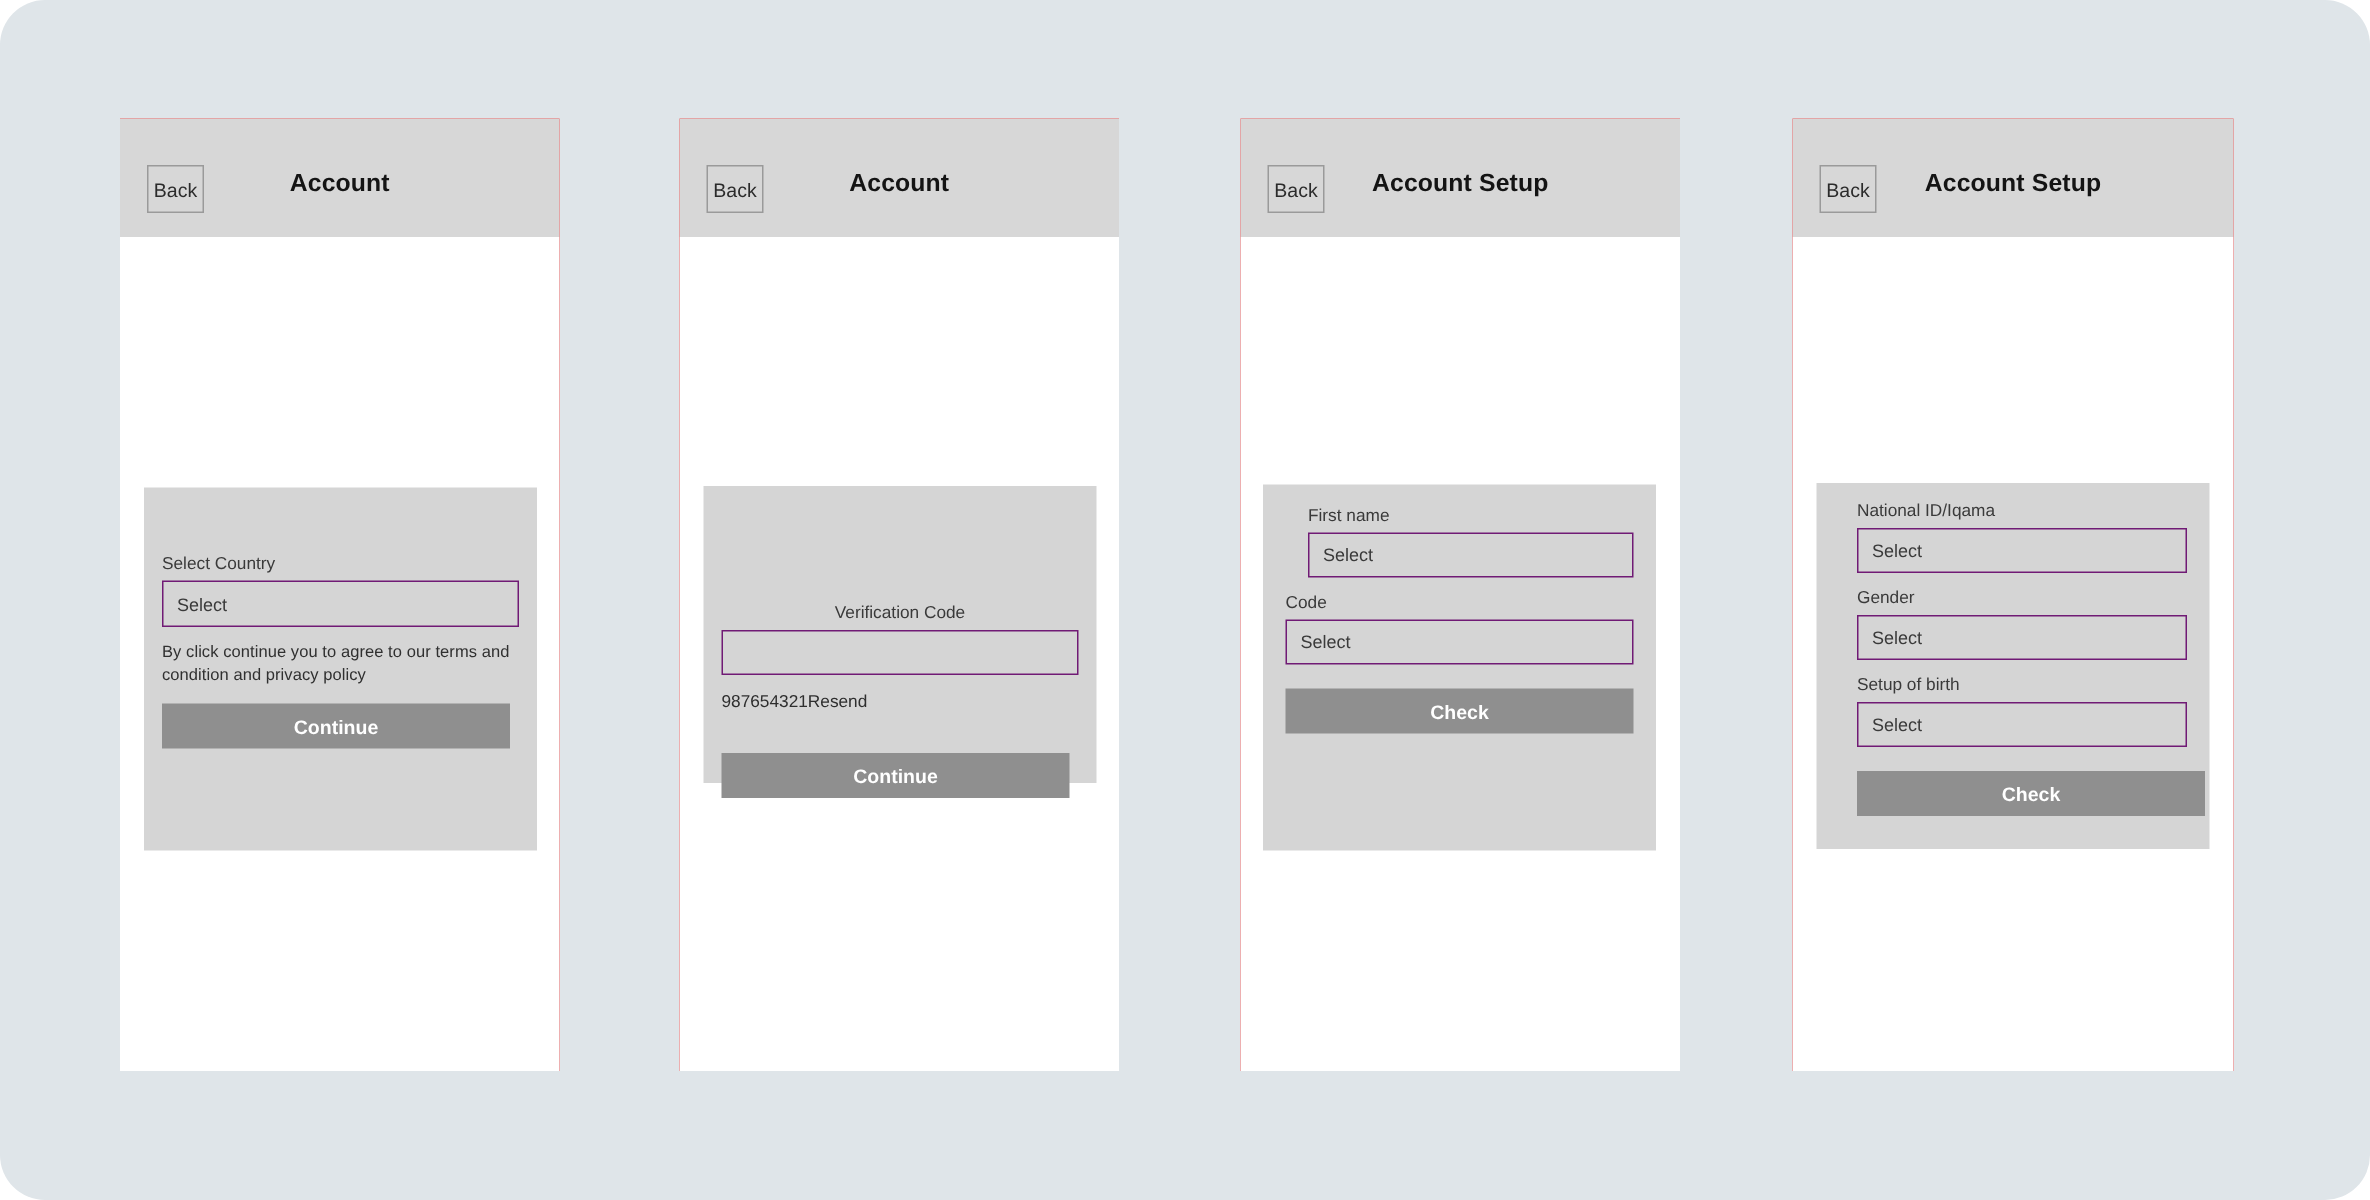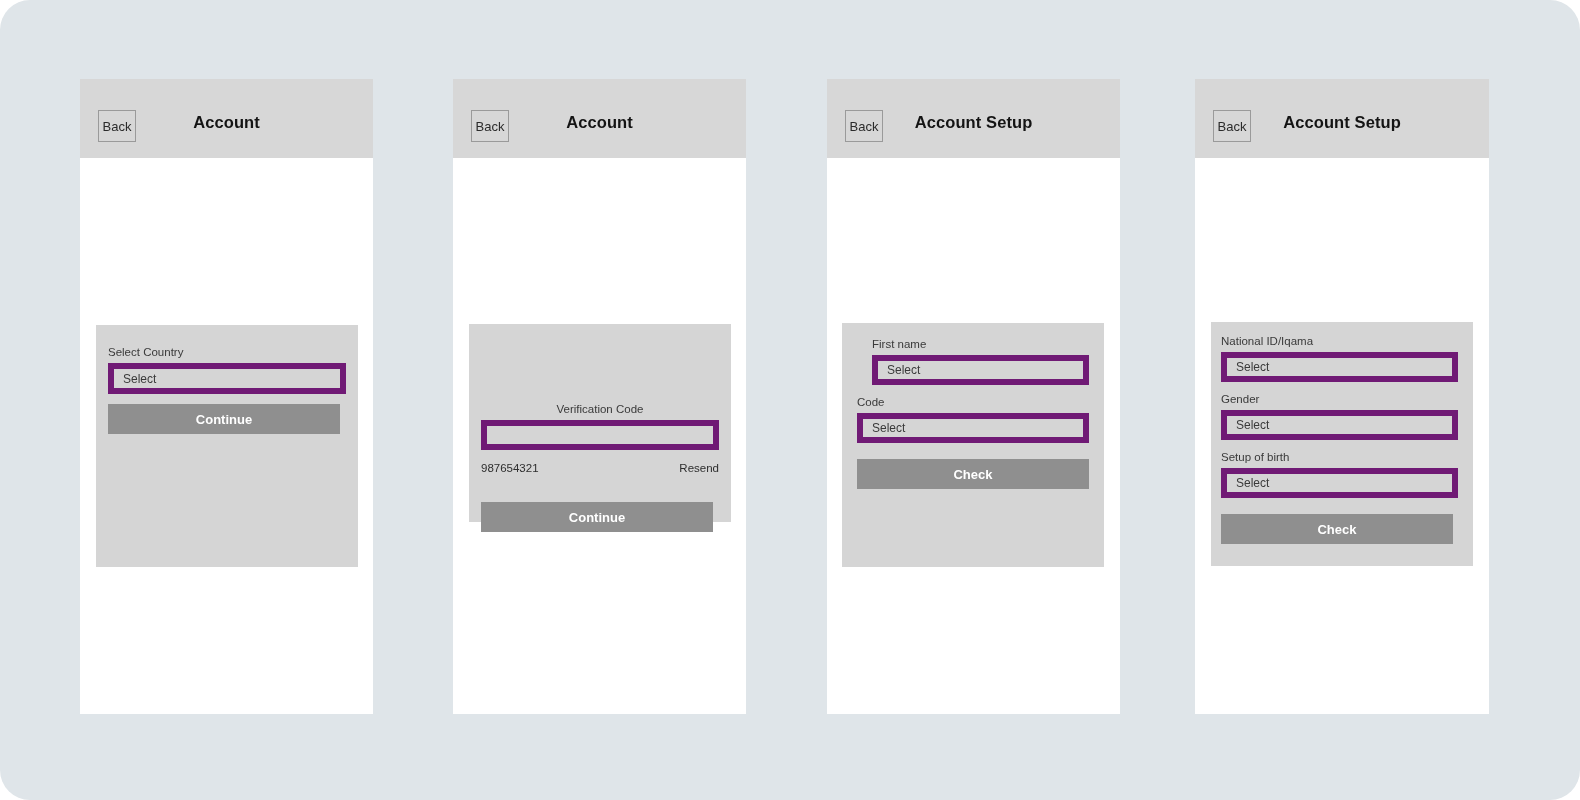--- a/index.html
+++ b/index.html
@@ -82,21 +82,21 @@
     color: #3a3a3a;
     line-height: 14px;
     margin-bottom: 4px;
   }
 
   .field-label.centered {
     text-align: center;
   }
 
   .field-input {
-    border: 6px solid #701a75;
+    border: 1px solid #701a75;
     background: #d5d5d5;
     box-sizing: border-box;
     display: flex;
     align-items: center;
     padding-left: 9px;
     font-size: 12px;
     color: #3a3a3a;
   }
 
   .terms-text {
@@ -112,45 +112,45 @@
     display: flex;
     align-items: center;
     justify-content: center;
     font-size: 13px;
     font-weight: bold;
     box-sizing: border-box;
   }
 
   .meta-row {
     display: flex;
-    justify-content: space-between;
     align-items: center;
     font-size: 11.5px;
     color: #2e2e2e;
   }
 </style>
 </head>
 <body>
 
 <div id="canvas">
 
   <div class="phone" style="left:80px; top:79px; width:293px; height:635px;">
     <div class="phone-header">
       <div class="back-button">Back</div>
       <div class="screen-title">Account</div>
     </div>
     <div class="phone-body">
-      <div class="form-card" style="left:16px; top:167px; width:262px; height:242px; padding:20px 12px 0 12px;">
+      <div class="form-card" style="left:16px; top:167px; width:262px; height:242px; padding:44px 12px 0 12px;">
 
         <div style="margin:0 0 10px 0;">
           <div class="field-label">Select Country</div>
           <div class="field-input" style="height:31px;">Select</div>
         </div>
 
 
+        <div class="terms-text" style="margin-bottom:12px;">By click continue you to agree to our terms and condition and privacy policy</div>
 
         <div class="primary-button" style="height:30px; width:232px;">Continue</div>
       </div>
     </div>
   </div>
 
   <div class="phone" style="left:453px; top:79px; width:293px; height:635px;">
     <div class="phone-header">
       <div class="back-button">Back</div>
       <div class="screen-title">Account</div>
@@ -196,21 +196,21 @@
       </div>
     </div>
   </div>
 
   <div class="phone" style="left:1195px; top:79px; width:294px; height:635px;">
     <div class="phone-header">
       <div class="back-button">Back</div>
       <div class="screen-title">Account Setup</div>
     </div>
     <div class="phone-body">
-      <div class="form-card" style="left:16px; top:164px; width:262px; height:244px; padding:12px 15px 0 10px;">
+      <div class="form-card" style="left:16px; top:164px; width:262px; height:244px; padding:12px 15px 0 27px;">
 
         <div style="margin-bottom:10px;">
           <div class="field-label">National ID/Iqama</div>
           <div class="field-input" style="height:30px;">Select</div>
         </div>
 
         <div style="margin-bottom:10px;">
           <div class="field-label">Gender</div>
           <div class="field-input" style="height:30px;">Select</div>
         </div>

